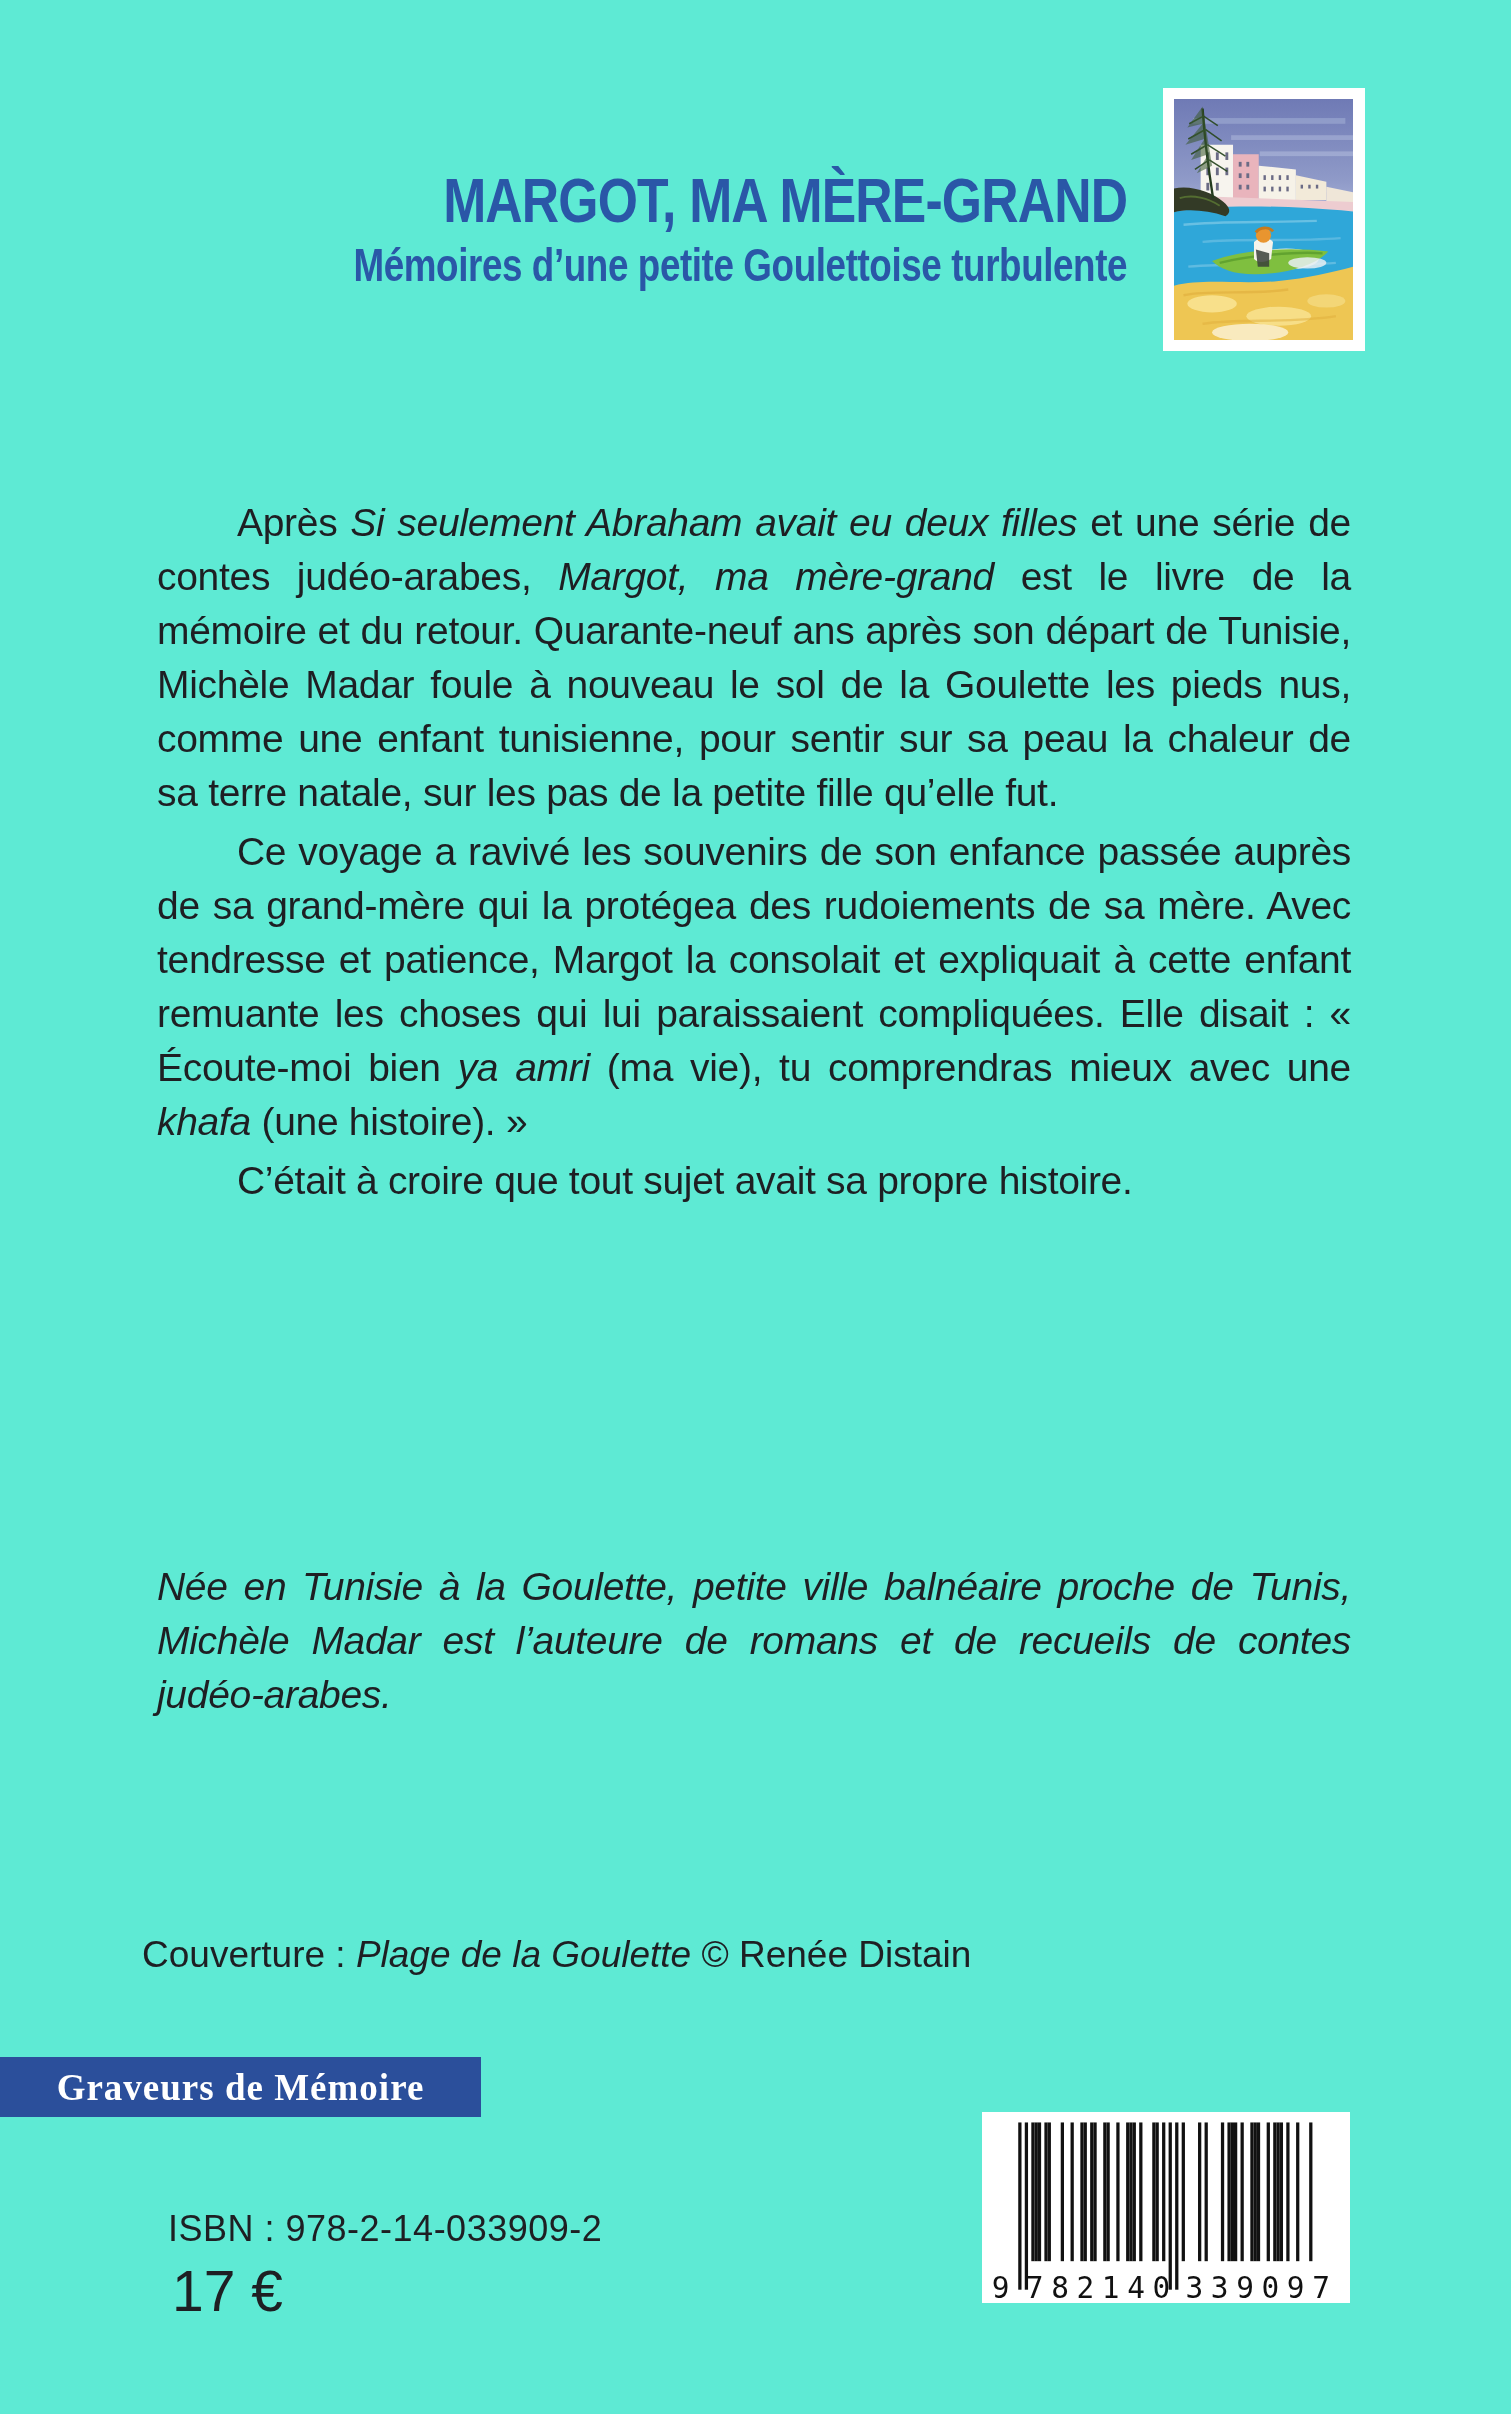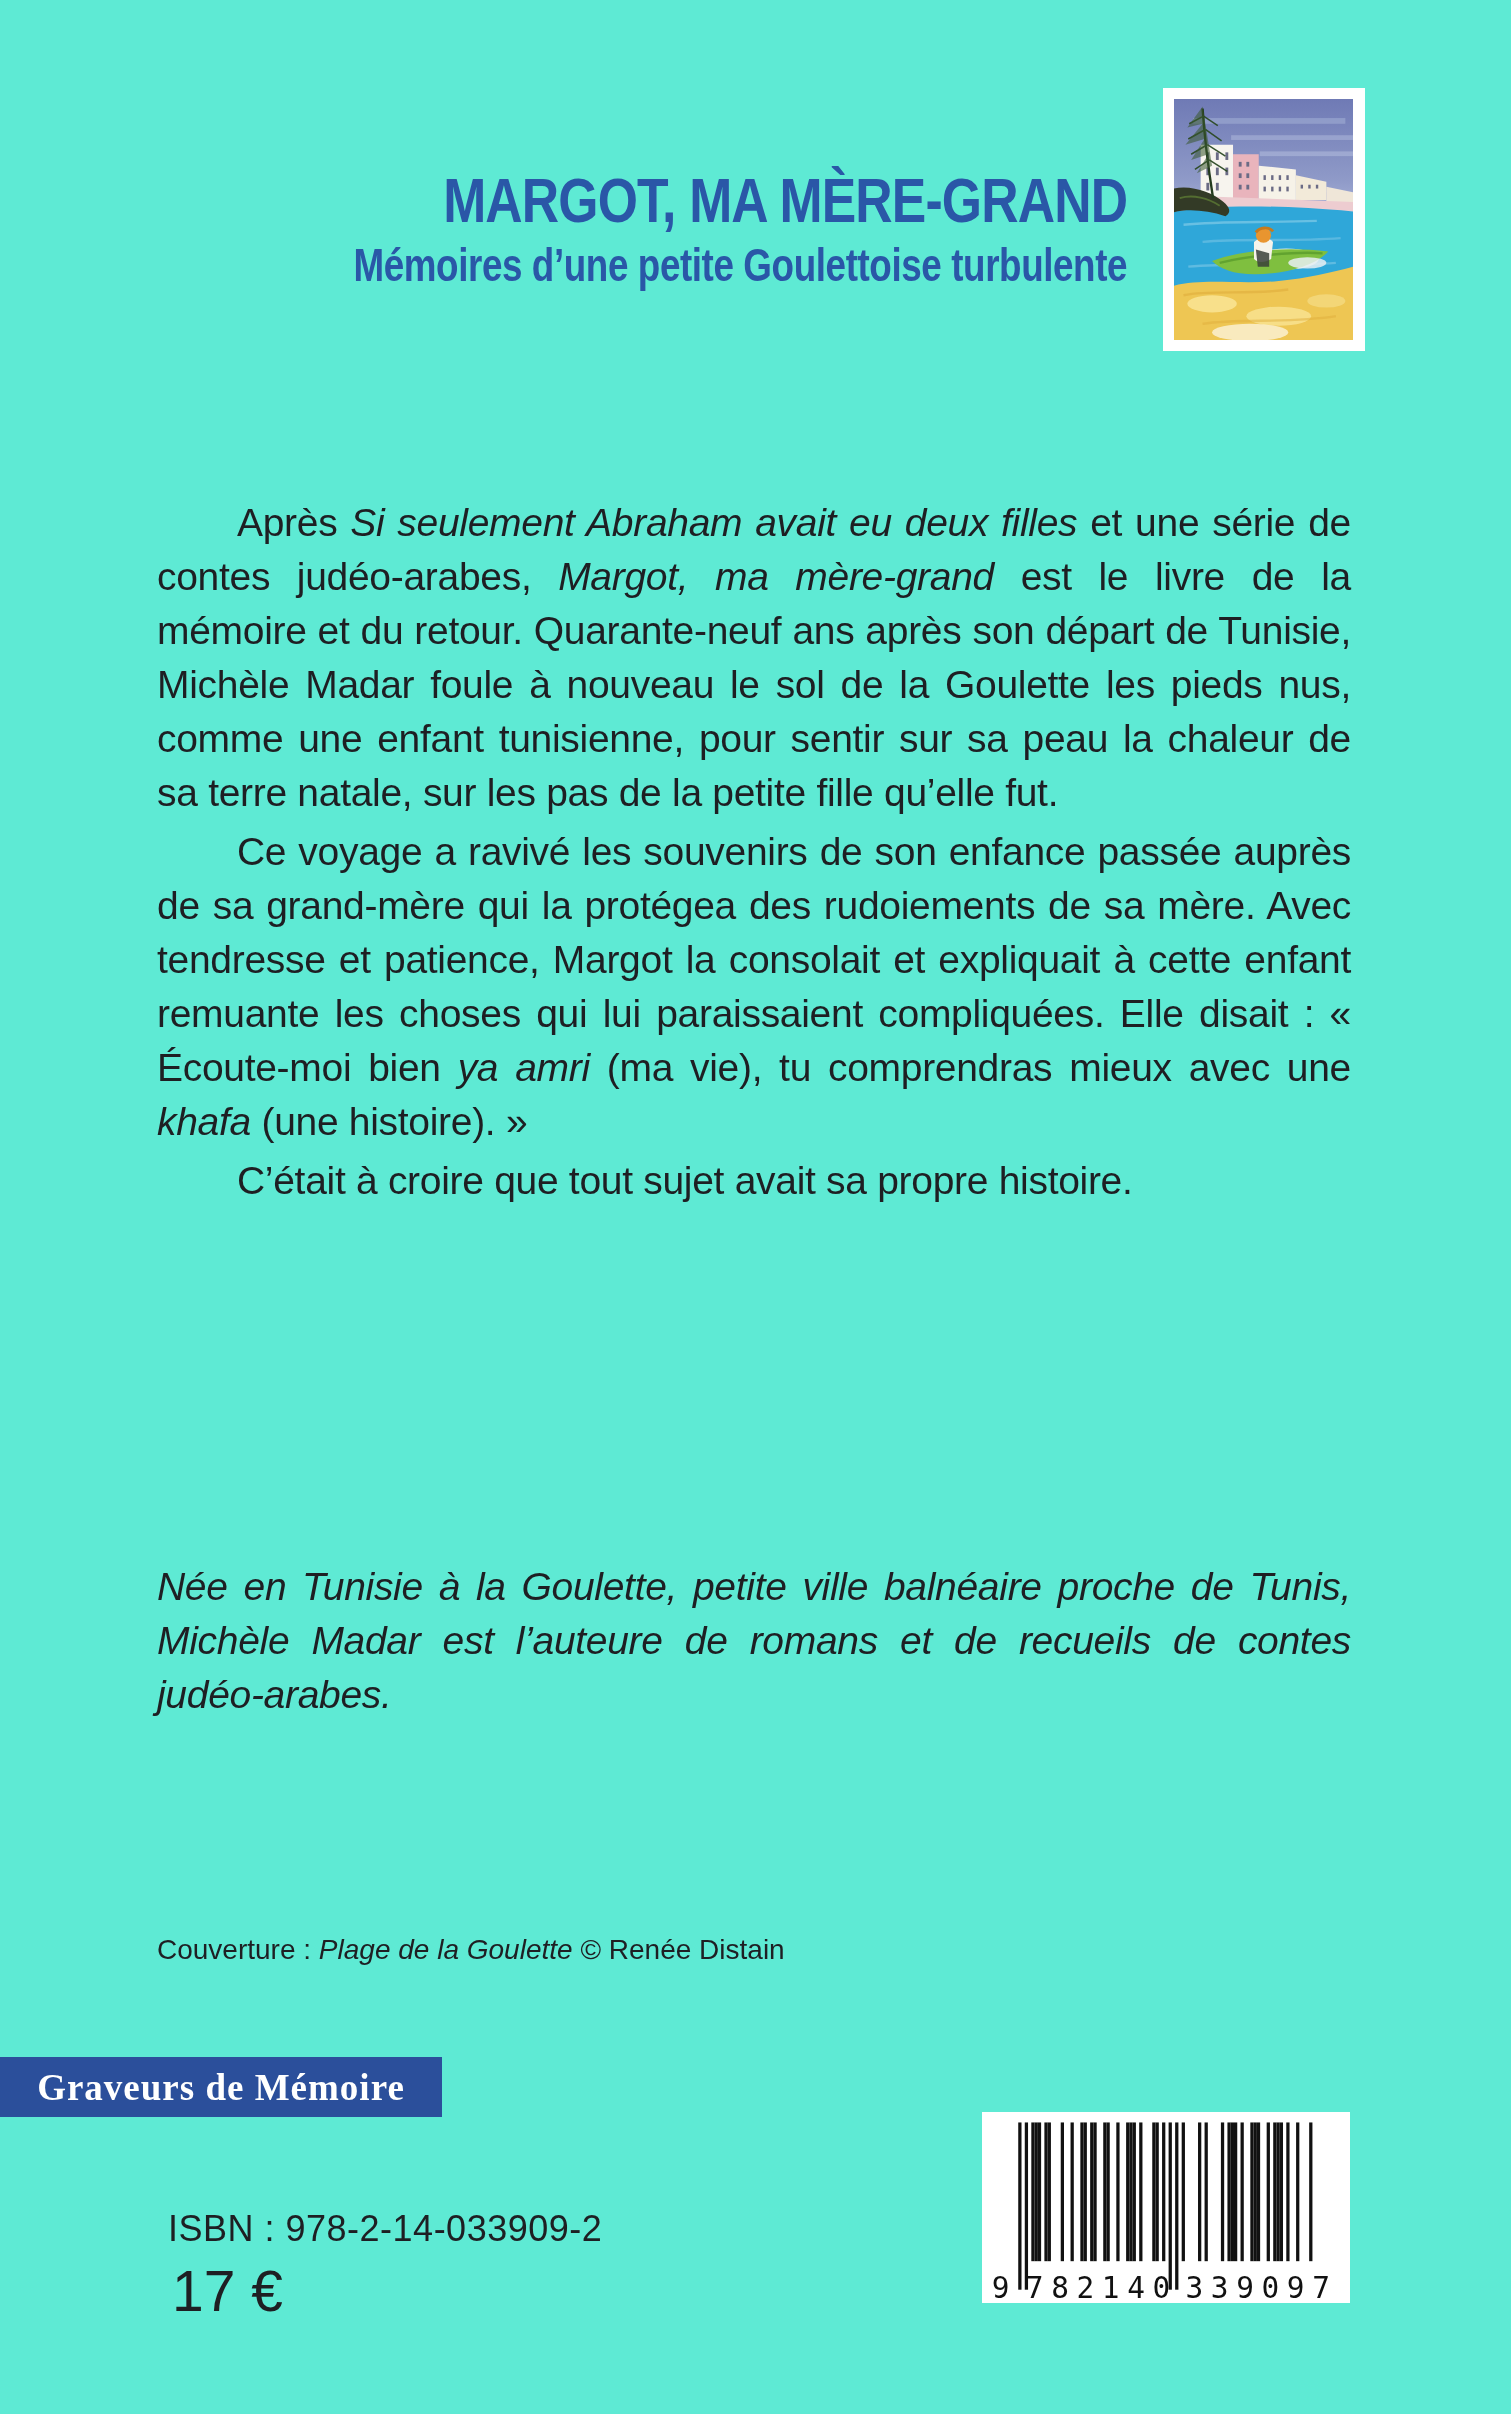--- a/index.html
+++ b/index.html
@@ -37,26 +37,26 @@
   .blurb p{margin:0 0 4.8px 0; text-indent:80px;}
   
   .bio{
     position:absolute; left:157px; top:1560px; width:1194px;
     font-size:39px; line-height:54px; text-align:justify;
     letter-spacing:-0.3px;
   }
   .bio p{margin:0;}
   
   .credit{
-    position:absolute; left:157px; top:1933px;
-    font-size:28px; line-height:1.2;text-align:right;
+    position:absolute; left:142px; top:1933px;
+    font-size:37px; line-height:1.2;text-align:right;
   }
   
   .banner{
-    position:absolute; left:0; top:2057px; width:442px; height:60px;
+    position:absolute; left:0; top:2057px; width:481px; height:60px;
     background:#2b4f9b; display:flex; align-items:center; justify-content:center;
   }
   .banner span{
     color:#ffffff; font-family:"Liberation Serif",serif; font-weight:700;
     font-size:37px; letter-spacing:1px;
   }
   
   .isbn{
     position:absolute; left:168px; top:2208px;
     font-size:36px; letter-spacing:0.5px;

